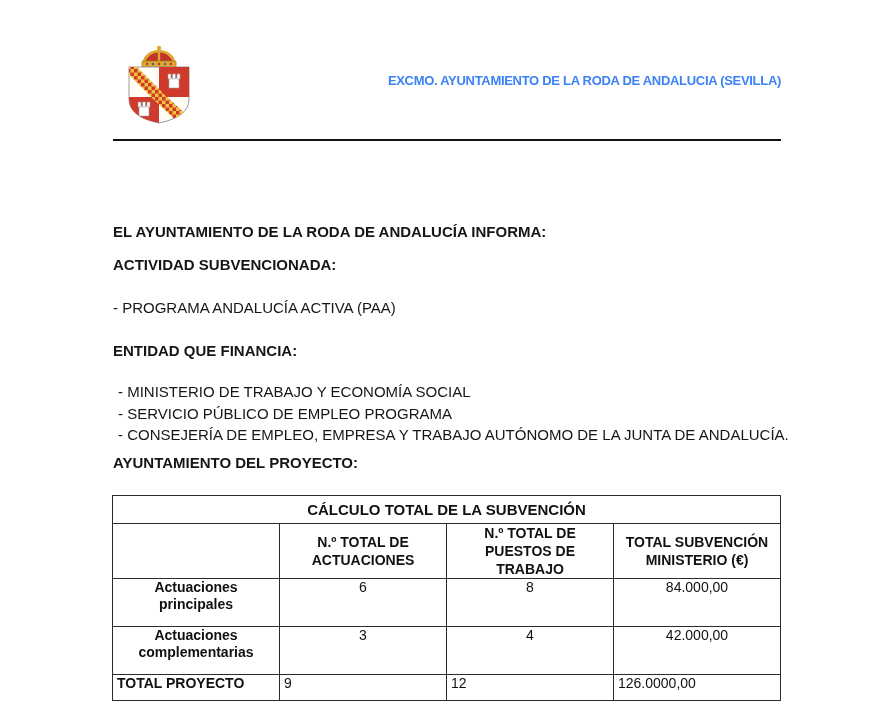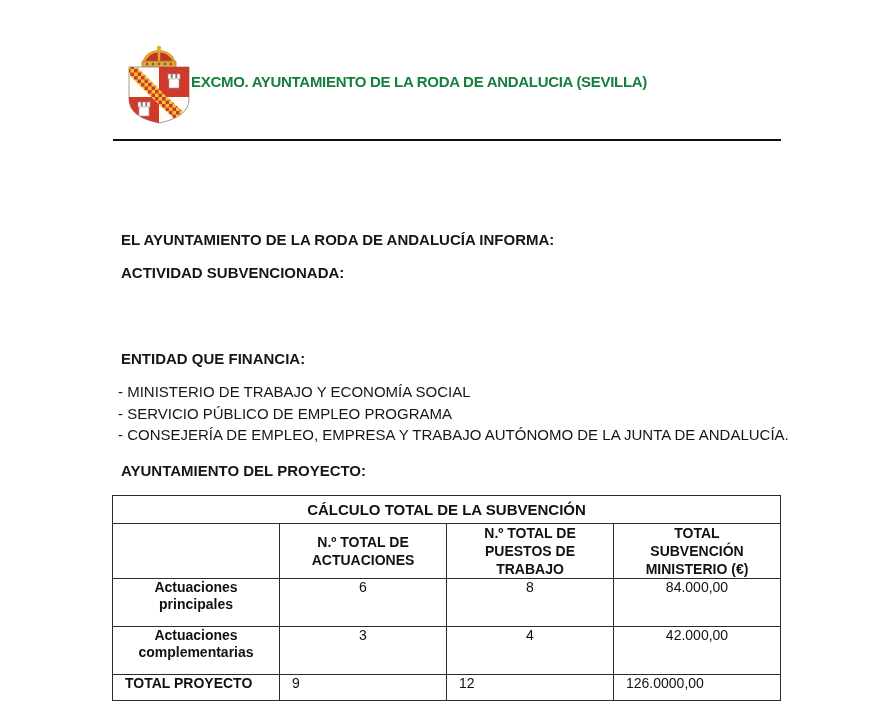--- a/index.html
+++ b/index.html
@@ -6,37 +6,37 @@
   body{
     width:895px;height:718px;background:#ffffff;position:relative;overflow:hidden;
     font-family:"Liberation Sans",sans-serif;color:#1a1a1a;
   }
   .page{position:absolute;inset:0;background:#fff}
 
   
   .logo{position:absolute;left:127px;top:41px;width:64px;height:83px}
   .doc-title{
     position:absolute;left:191px;top:73px;width:590px;
-    text-align:left;font-weight:bold;font-size:15px;letter-spacing:-0.3px;color:#15803d;
+    text-align:right;font-weight:bold;font-size:13px;letter-spacing:-0.3px;color:#3b82f6;
     white-space:nowrap;
   }
   .hrule{position:absolute;left:113px;top:139px;width:668px;height:2px;background:#111}
 
   
-  .para{position:absolute;left:113px;margin:8px;font-size:15px;line-height:19px;color:#161616;white-space:nowrap}
+  .para{position:absolute;left:113px;margin:0;font-size:15px;line-height:19px;color:#161616;white-space:nowrap}
   .para.bold{font-weight:bold}
   .fin-list{position:absolute;left:113px;top:376px;margin:5px;font-size:15px;line-height:21.5px;color:#161616}
   .fin-list div{white-space:nowrap}
 
   
   table.budget{
     position:absolute;left:112px;top:495px;width:669px;
     border-collapse:collapse;table-layout:fixed;font-size:14px;color:#111;
   }
-  table.budget td{border:1px solid #2b2b2b;padding:0 12px;overflow:hidden}
+  table.budget td{border:1px solid #2b2b2b;padding:0 4px;overflow:hidden}
   .t-title{height:27px;text-align:center;font-weight:bold;font-size:15px;vertical-align:middle}
   .t-head td{height:46px;text-align:center;font-weight:bold;vertical-align:middle;line-height:18px}
   .t-row td{height:47px;text-align:center;vertical-align:top;padding-top:6px;line-height:17px}
   .t-row-last td{height:25px;text-align:left;vertical-align:top;padding-top:4px;line-height:17px}
   .lbl{font-weight:bold}
 </style>
 </head>
 <body>
 
 <div class="page">
@@ -87,20 +87,21 @@
         </g>
       </g>
     </svg>
   </div>
 
   <div class="doc-title">EXCMO. AYUNTAMIENTO DE LA RODA DE ANDALUCIA (SEVILLA)</div>
   <div class="hrule"></div>
 
   <p class="para bold" style="top:222px">EL AYUNTAMIENTO DE LA RODA DE ANDALUCÍA INFORMA:</p>
   <p class="para bold" style="top:255px">ACTIVIDAD SUBVENCIONADA:</p>
+  <p class="para" style="top:298px">- PROGRAMA ANDALUCÍA ACTIVA (PAA)</p>
   <p class="para bold" style="top:341px">ENTIDAD QUE FINANCIA:</p>
 
   <div class="fin-list">
     <div>- MINISTERIO DE TRABAJO Y ECONOMÍA SOCIAL</div>
     <div>- SERVICIO PÚBLICO DE EMPLEO PROGRAMA</div>
     <div>- CONSEJERÍA DE EMPLEO, EMPRESA Y TRABAJO AUTÓNOMO DE LA JUNTA DE ANDALUCÍA.</div>
   </div>
 
   <p class="para bold" style="top:453px">AYUNTAMIENTO DEL PROYECTO:</p>
 

